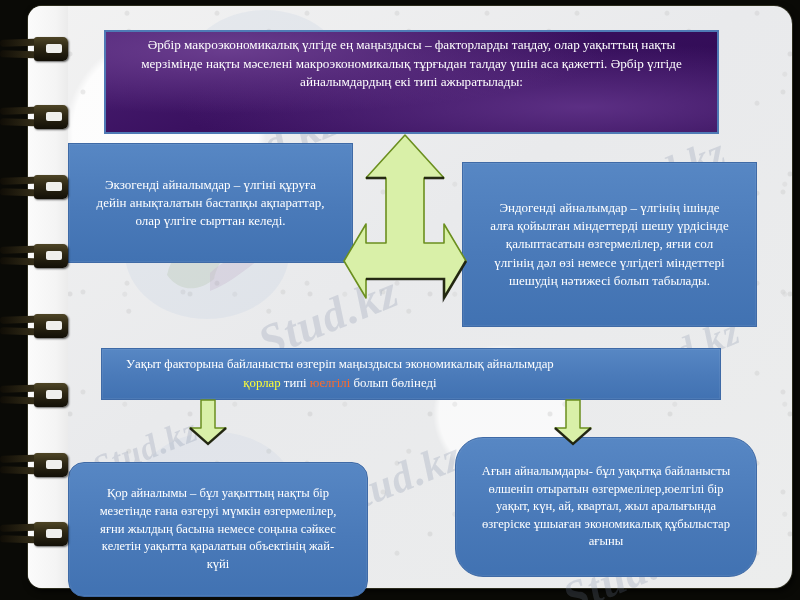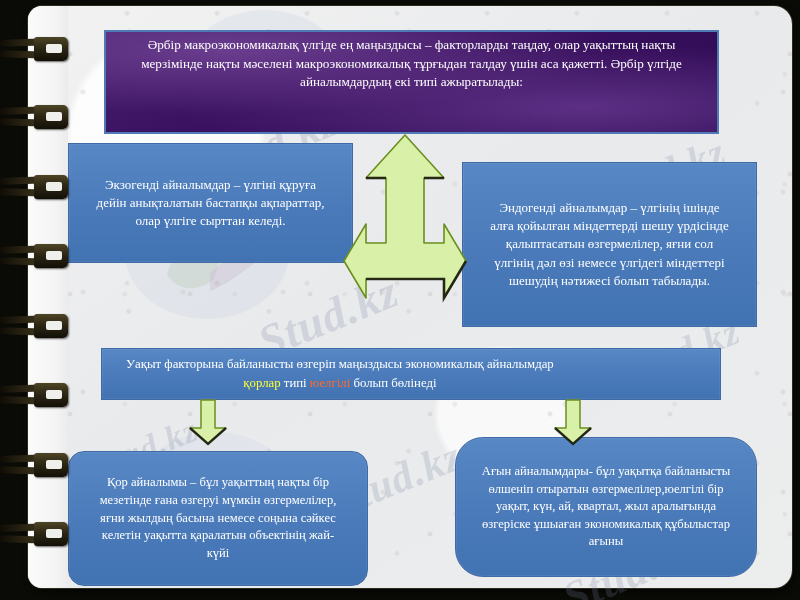--- a/index.html
+++ b/index.html
@@ -134,21 +134,21 @@
   #right-box  { left:462px; top:162px; width:295px; height:165px; }
 
   #banner {
     left:101px; top:348px; width:620px; height:52px;
     border:1px solid #3f6aa6;
   }
   #banner p{ font-size:12.8px; line-height:1.45; }
   .hl-yellow{ color:#ffff33; }
   .hl-orange{ color:#ff6a2a; }
 
-  #bl-box { left:68px;  top:451px; width:300px; height:135px; border-radius:16px; }
+  #bl-box { left:68px;  top:462px; width:300px; height:135px; border-radius:16px; }
   #br-box { left:455px; top:437px; width:302px; height:140px; border-radius:28px; }
   #bl-box p, #br-box p{ font-size:12.6px; line-height:1.40; }
 
   
   .arrow{ position:absolute; z-index:5; }
   #arrow-tri   { left:340px; top:131px; width:130px; height:226px; }
   #arrow-dn-l  { left:188px; top:398px; width:40px;  height:48px; }
   #arrow-dn-r  { left:553px; top:398px; width:40px;  height:48px; }
 </style>
 </head>

